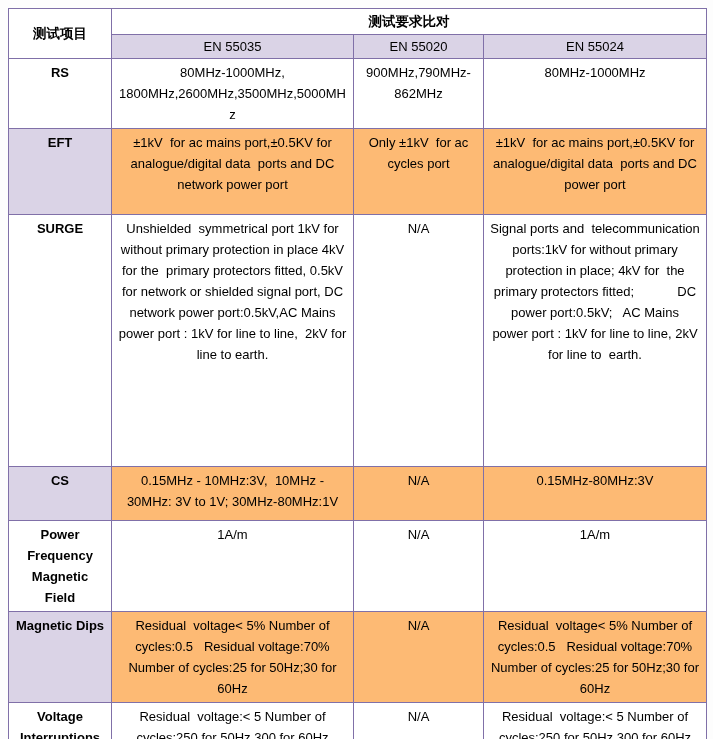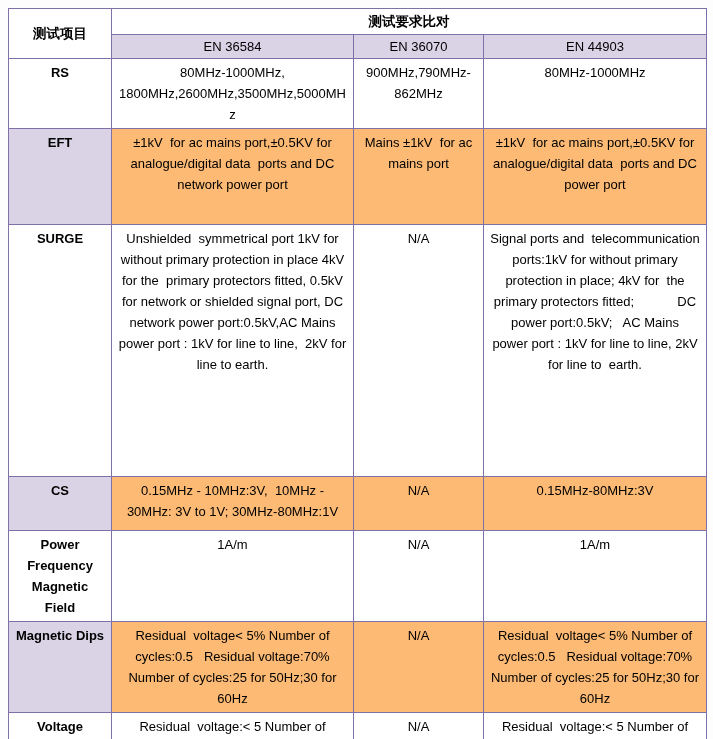--- a/index.html
+++ b/index.html
@@ -62,21 +62,21 @@
     font-weight: bold;
     background: #ffffff;
   }
   tr.lav td { background: #fdba74; }
   tr.white td { background: #ffffff; }
 
   
   tr.h-group  { height: 24px; }
   tr.h-std    { height: 23px; }
   tr.h-rs     { height: 52px; }
-  tr.h-eft    { height: 96px; }
+  tr.h-eft    { height: 86px; }
   tr.h-surge  { height: 252px; }
   tr.h-cs     { height: 54px; }
   tr.h-pfmf   { height: 87px; }
   tr.h-vdips  { height: 88px; }
   tr.h-vint   { height: 69px; }
 </style>
 </head>
 <body>
 
 <div class="page">
@@ -86,36 +86,36 @@
       <col style="width:242px">
       <col style="width:130px">
       <col style="width:223px">
     </colgroup>
     <tbody>
       <tr class="group-row h-group">
         <th class="corner" rowspan="2">测试项目</th>
         <th colspan="3">测试要求比对</th>
       </tr>
       <tr class="std-row h-std">
-        <td>EN 36584</td>
-        <td>EN 36070</td>
-        <td>EN 44903</td>
+        <td>EN 55035</td>
+        <td>EN 55020</td>
+        <td>EN 55024</td>
       </tr>
 
       <tr class="white h-rs">
         <td class="rowlabel">RS</td>
         <td>80MHz-1000MHz, 1800MHz,2600MHz,3500MHz,5000MHz</td>
         <td>900MHz,790MHz-862MHz</td>
         <td>80MHz-1000MHz</td>
       </tr>
 
       <tr class="lav h-eft">
         <td class="rowlabel" style="background:#DAD3E6">EFT</td>
         <td>±1kV  for ac mains port,±0.5KV for analogue/digital data  ports and DC network power port</td>
-        <td>Mains ±1kV  for ac mains port</td>
+        <td>Only ±1kV  for ac cycles port</td>
         <td>±1kV  for ac mains port,±0.5KV for analogue/digital data  ports and DC power port</td>
       </tr>
 
       <tr class="white h-surge">
         <td class="rowlabel">SURGE</td>
         <td>Unshielded  symmetrical port 1kV for without primary protection in place 4kV for the  primary protectors fitted, 0.5kV for network or shielded signal port, DC  network power port:0.5kV,AC Mains power port : 1kV for line to line,  2kV for line to earth.</td>
         <td>N/A</td>
         <td>Signal ports and  telecommunication ports:1kV for without primary protection in place; 4kV for  the primary protectors fitted;            DC power port:0.5kV;   AC Mains  power port : 1kV for line to line, 2kV for line to  earth.</td>
       </tr>
 

